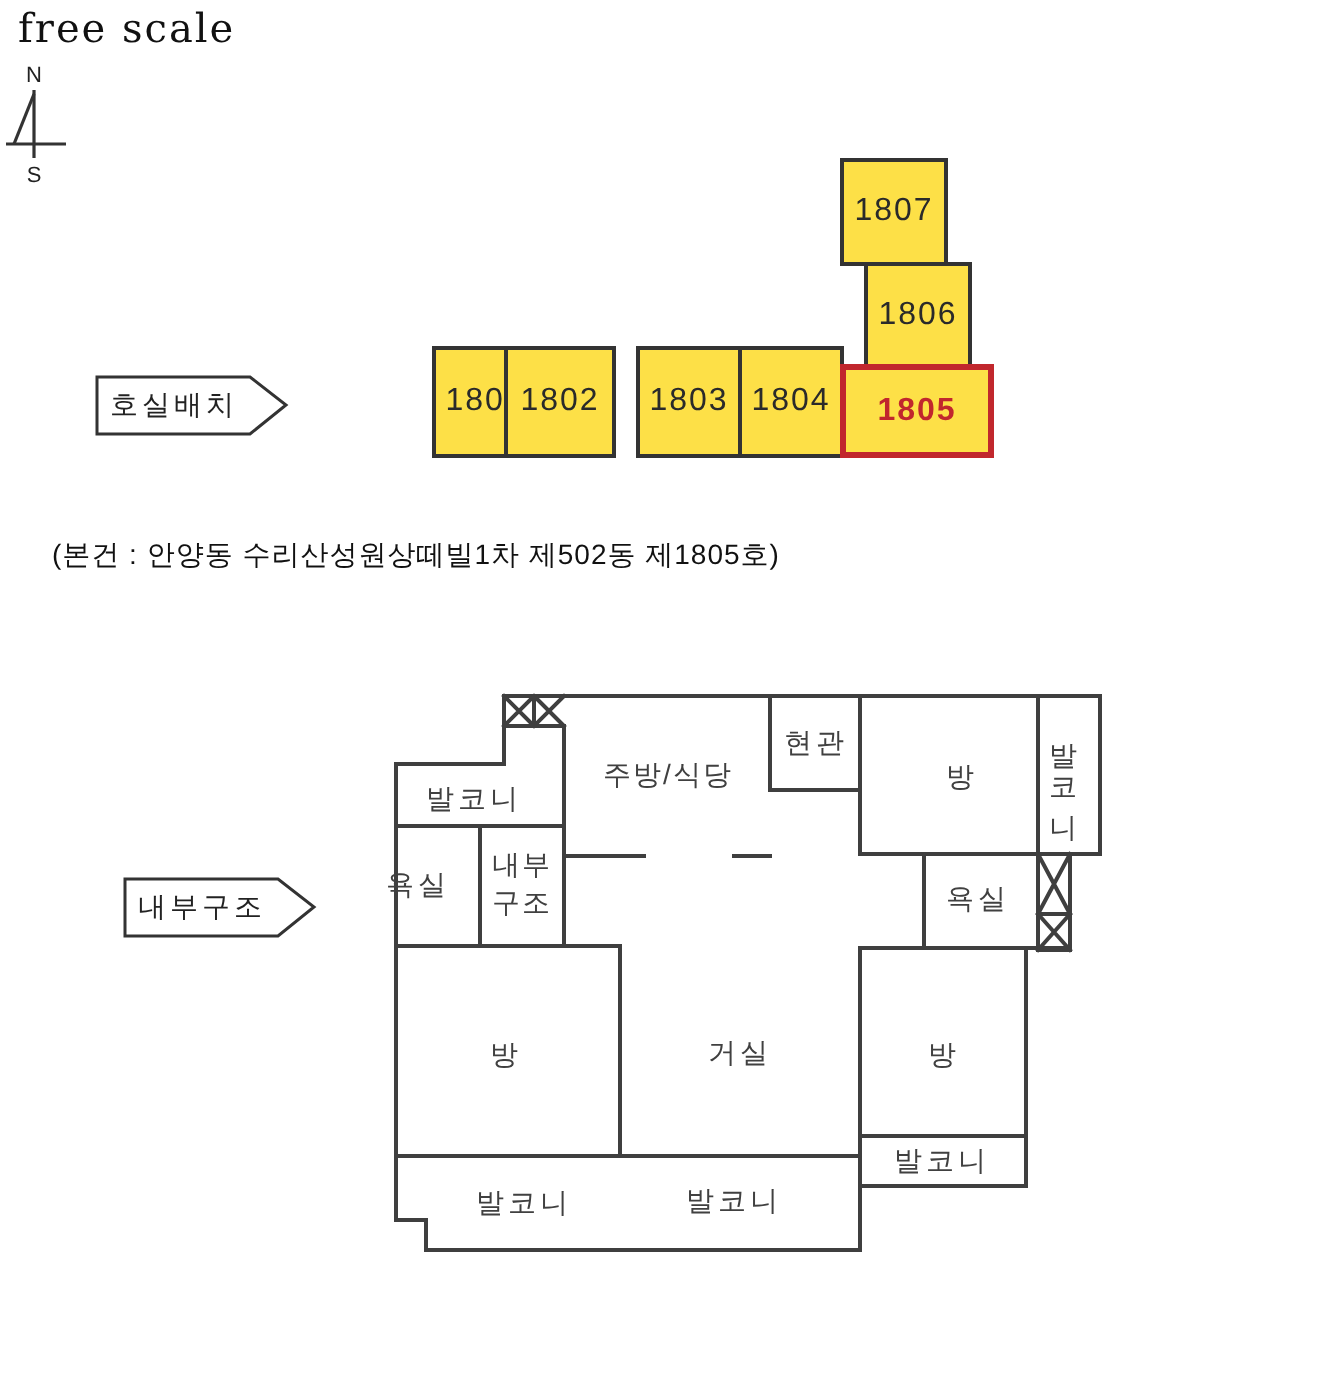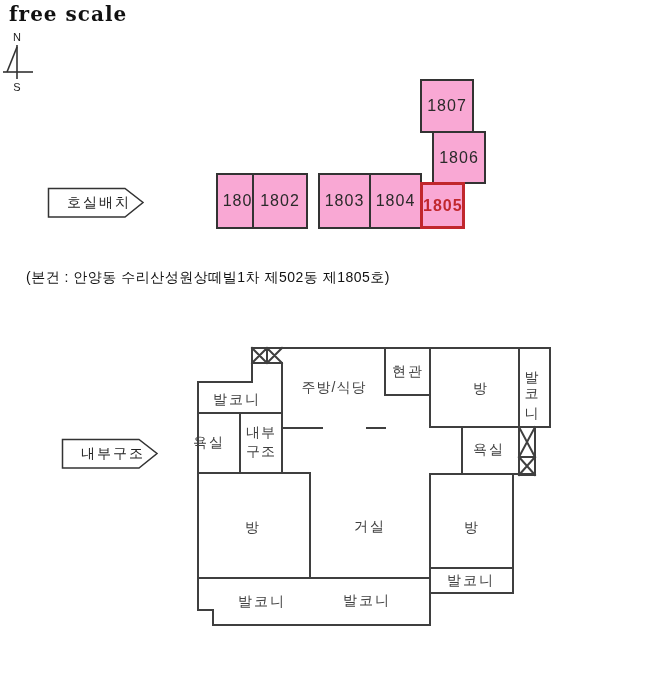--- a/index.html
+++ b/index.html
@@ -5,33 +5,33 @@
   html,body{margin:0;padding:0;}
   body{
     width:663px;height:700px;position:relative;background:#ffffff;
     font-family:"Liberation Sans", sans-serif;color:#222;
     overflow:hidden;
   }
   .abs{position:absolute;}
   
   .free-scale{
     left:9px;top:2px;font-family:"DejaVu Serif", serif;
-    font-weight:bold;font-size:20px;color:#111;letter-spacing:1px;
+    font-weight:normal;font-size:20px;color:#111;letter-spacing:1px;
   }
   
   .arrow-label{width:100px;height:32px;}
   .arrow-label svg{position:absolute;left:0;top:0;}
   .arrow-label .lbl{
     position:absolute;left:2px;top:0;width:76px;height:31px;line-height:31px;
-    text-align:center;font-size:14px;letter-spacing:2px;color:#222;margin-left:12px;
+    text-align:center;font-size:14px;letter-spacing:2px;color:#222;
   }
   
   .unit{
     border:2px solid #333;box-sizing:border-box;text-align:center;
-    font-size:16px;color:#2a2a2a;background:#f9a8d4;letter-spacing:1px;
+    font-size:16px;color:#2a2a2a;background:#fde047;letter-spacing:1px;
   }
   .unit.hl{border:3px solid #c1272d;color:#c1272d;font-weight:bold;}
   
   .caption{
     left:0;top:269px;width:663px;text-align:left;padding-left:26px;
     box-sizing:border-box;font-size:14px;letter-spacing:0.5px;color:#111;
   }
   
   .room-label{
     transform:translate(-50%,-50%);font-size:14px;color:#404040;
@@ -63,21 +63,21 @@
   </svg>
   <span class="lbl">호실배치</span>
 </div>
 
 <div class="abs unit" style="left:216px;top:173px;width:53px;height:56px;line-height:52px">1801</div>
 <div class="abs unit" style="left:252px;top:173px;width:56px;height:56px;line-height:52px">1802</div>
 <div class="abs unit" style="left:318px;top:173px;width:53px;height:56px;line-height:52px">1803</div>
 <div class="abs unit" style="left:369px;top:173px;width:53px;height:56px;line-height:52px">1804</div>
 <div class="abs unit" style="left:420px;top:79px;width:54px;height:54px;line-height:50px">1807</div>
 <div class="abs unit" style="left:432px;top:131px;width:54px;height:53px;line-height:49px">1806</div>
-<div class="abs unit hl" style="left:420px;top:182px;width:45px;height:47px;line-height:41px">1805</div>
+<div class="abs unit hl" style="left:420px;top:182px;width:77px;height:47px;line-height:41px">1805</div>
 
 <div class="abs caption">(본건 : 안양동 수리산성원상떼빌1차 제502동 제1805호)</div>
 
 <div class="abs arrow-label" style="left:61px;top:438px">
   <svg width="100" height="32" viewBox="0 0 100 32">
     <polygon points="1.5,1.5 78,1.5 96,15.5 78,30 1.5,30" fill="#fff" stroke="#333" stroke-width="1.5"></polygon>
   </svg>
   <span class="lbl">내부구조</span>
 </div>
 

